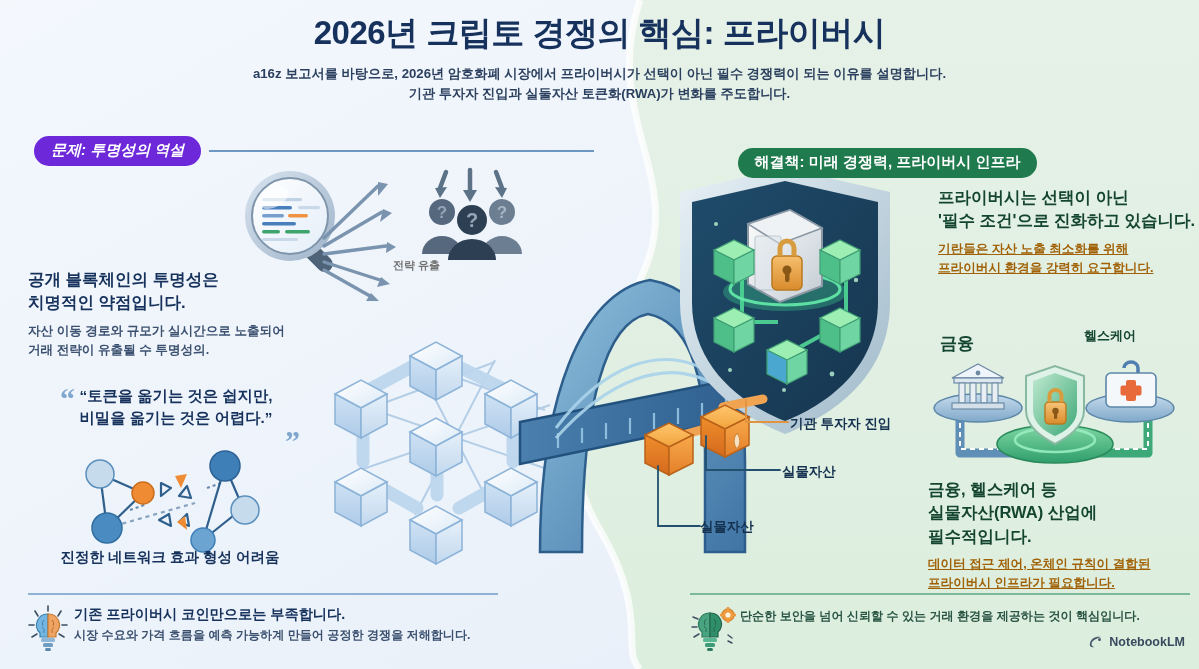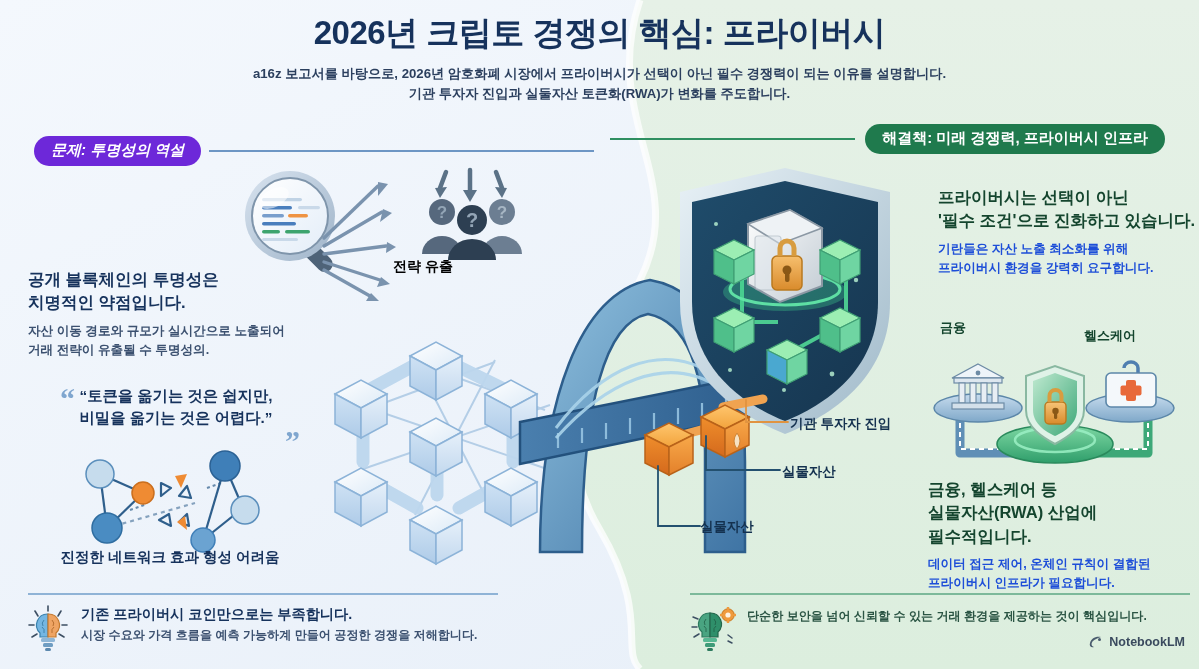--- a/index.html
+++ b/index.html
@@ -31,31 +31,31 @@
     border-radius: 999px; padding: 5px 17px 7px; font-size:15px; font-weight:800;
     color:#fff; white-space:nowrap; line-height:1.2;
   }
   .pill-blue { background:#6d28d9;font-style:italic; }
   .pill-green { background:#1f7a4d; }
   .rule { height:2px; flex:1; }
   .rule-blue  { background:#6d96c4; }
   .rule-green { background:#2f8f61; }
 
   #pill-left  { top:136px; left:34px; width:560px; }
-  #pill-right { top:124px; left:610px; width:555px; }
+  #pill-right { top:148px; left:610px; width:555px;flex-direction:column; }
   #pill-right .pill { order:2; }
   #pill-right .rule { order:1; margin-right:10px; }
   #pill-left .rule { margin-left:8px; }
 
   
   .block { position:absolute; z-index:6; }
   .h-strong { font-size:16.5px; font-weight:800; color:#16325c; line-height:1.42; }
   .h-strong.green { color:#14452e; }
   .p-sub { margin-top:7px; font-size:12.6px; font-weight:700; color:#3c5170; line-height:1.52; }
-  .p-sub.green { color:#1d4ed8; }
+  .p-sub.green { color:#a16207;text-decoration:underline; }
 
   #txt-problem { top:268px; left:28px; width:300px; }
   #txt-solution { top:186px; left:938px; width:258px; }
   #txt-rwa { top:478px; left:928px; width:262px; }
 
   
   #quote { position:absolute; top:385px; left:30px; width:292px; z-index:6; text-align:center; }
   .quote-text {
     font-size:15.3px; font-weight:800; color:#16325c; line-height:1.45;
     padding: 0 18px;
@@ -67,33 +67,33 @@
   #net-caption { position:absolute; top:548px; left:10px; width:320px; text-align:center;
                  font-size:14.5px; font-weight:800; color:#16325c; z-index:6; }
 
   
   .callout-label {
     position:absolute; font-size:13.4px; font-weight:800; color:#14314f; z-index:7; white-space:nowrap;
   }
   #lbl-inst { top:415px; left:790px; }
   #lbl-rwa1 { top:463px; left:782px; }
   #lbl-rwa2 { top:518px; left:700px; }
-  #lbl-leak { position:absolute; top:258px; left:393px; font-size:14px; font-weight:800;
-              color:#000000; z-index:7; white-space:nowrap; }
-  #lbl-fin   { position:absolute; top:319px; left:940px; font-size:13px; font-weight:800; color:#14452e; z-index:7; }
+  #lbl-leak { position:absolute; top:258px; left:393px; font-size:11px; font-weight:800;
+              color:#737373; z-index:7; white-space:nowrap; }
+  #lbl-fin   { position:absolute; top:332px; left:940px; font-size:17px; font-weight:800; color:#14452e; z-index:7; }
   #lbl-health{ position:absolute; top:327px; left:1084px; font-size:13px; font-weight:800; color:#14452e; z-index:7; }
 
   
   .footer { position:absolute; bottom:0; z-index:8; }
   #footer-left  { left:28px;  width:470px; bottom:18px; }
   #footer-right { left:690px; width:500px; bottom:18px; }
   .footer-rule { height:1.6px; margin-bottom:10px; }
   #footer-left .footer-rule  { background:#8fb3d6; }
   #footer-right .footer-rule { background:#7cb99a; }
-  .footer-body { display:flex; align-items:flex-start; gap:13px; }
+  .footer-body { display:flex; align-items:flex-start; gap:6px; }
   .footer-txt-h { font-size:14.2px; font-weight:800; color:#16325c; line-height:1.35; }
   .footer-txt-h.green { color:#14452e; }
   .footer-txt-p { margin-top:3px; font-size:12.1px; font-weight:700; color:#3c5170; line-height:1.4; }
   .footer-txt-p.green { color:#2b5544; }
 
   #brandmark { position:absolute; right:14px; bottom:20px; display:flex; align-items:center;
                gap:5px; font-size:12.5px; color:#3a4a5e; font-weight:600; z-index:9; }
 
   svg { display:block; overflow:visible; }
   .art { position:absolute; z-index:4; }

